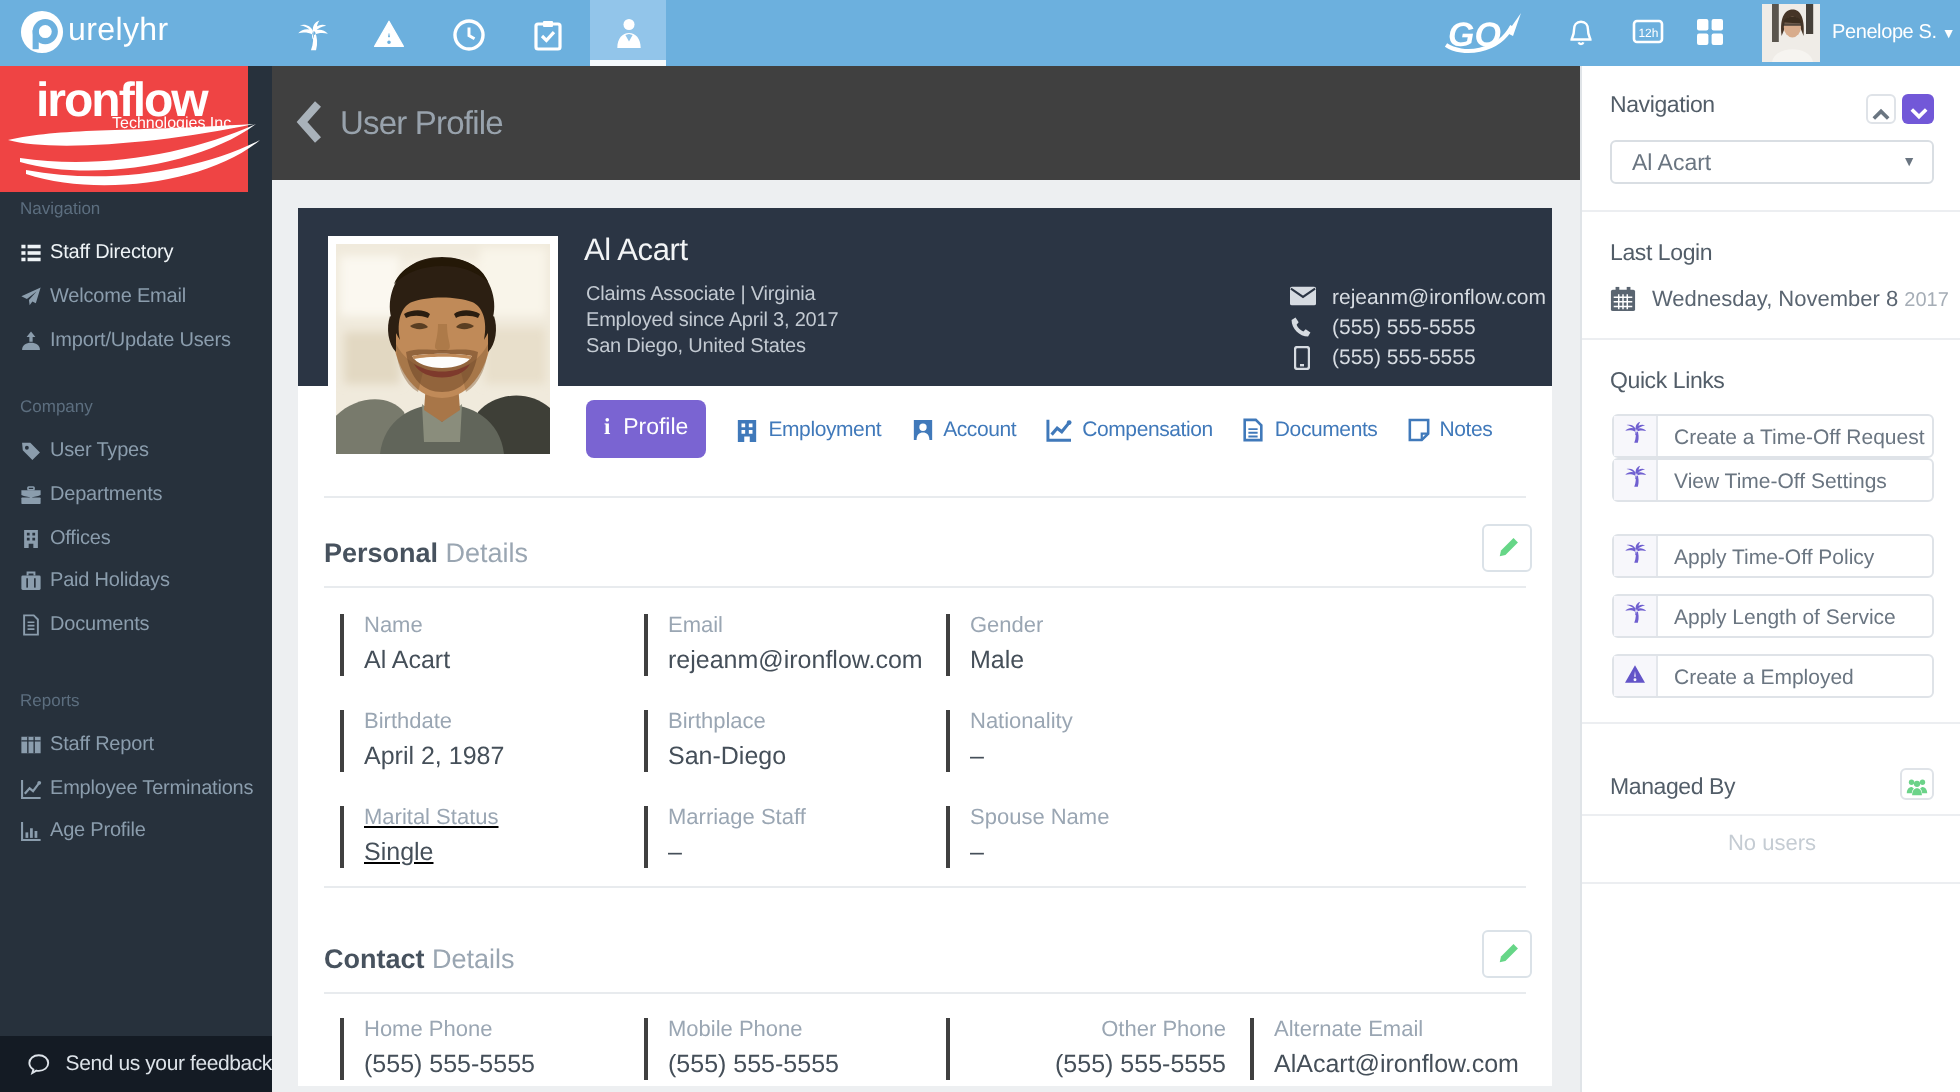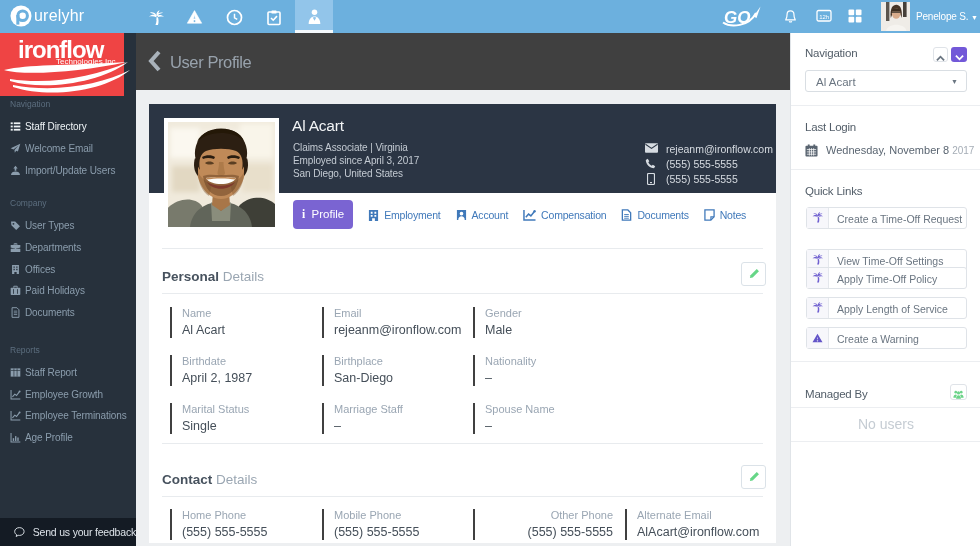--- a/index.html
+++ b/index.html
@@ -222,28 +222,20 @@
     </div>
     <div style="height:21px"></div>
     <div class="navlabel">Reports</div>
     <div style="height:7px"></div>
     <div class="navitem">
       <svg viewBox="0 0 16 16" fill="#8b9dad">
           <rect x="1" y="2" width="14" height="12"></rect>
           <path d="M1 5 L15 5 M5.7 2 L5.7 14 M10.3 2 L10.3 14" stroke="#27313c" stroke-width="1"></path>
         </svg>
       Staff Report
-    </div>
-    <div class="navitem">
-      <svg viewBox="0 0 16 16">
-          <path d="M1.5 1.5 L1.5 14.5 L15 14.5" stroke="#8b9dad" stroke-width="1.5" fill="none"></path>
-          <path d="M3.5 11.5 L7 7.5 L9.5 9.5 L14 3.5" stroke="#8b9dad" stroke-width="1.6" fill="none"></path>
-          <circle cx="14" cy="3.5" r="1.4" fill="#8b9dad"></circle>
-        </svg>
-      Employee Growth
     </div>
     <div class="navitem">
       <svg viewBox="0 0 16 16">
           <path d="M1.5 1.5 L1.5 14.5 L15 14.5" stroke="#8b9dad" stroke-width="1.5" fill="none"></path>
           <path d="M3.5 11.5 L7 7.5 L9.5 9.5 L14 3.5" stroke="#8b9dad" stroke-width="1.6" fill="none"></path>
           <circle cx="14" cy="3.5" r="1.4" fill="#8b9dad"></circle>
         </svg>
       Employee Terminations
     </div>
     <div class="navitem">
@@ -402,21 +394,21 @@
       </div>
     <div class="field" style="left:173px; top:251px; width:170px;">
         <div class="flabel">Birthplace</div>
         <div class="fvalue">San-Diego</div>
       </div>
     <div class="field" style="left:324px; top:251px;">
         <div class="flabel">Nationality</div>
         <div class="fvalue">–</div>
       </div>
 
-    <div class="field" style="left:21px; top:299px;">
+    <div class="field" style="left:21px; top:299px;text-decoration:underline;">
         <div class="flabel">Marital Status</div>
         <div class="fvalue">Single</div>
       </div>
     <div class="field" style="left:173px; top:299px; width:170px;">
         <div class="flabel">Marriage Staff</div>
         <div class="fvalue">–</div>
       </div>
     <div class="field" style="left:324px; top:299px;">
         <div class="flabel">Spouse Name</div>
         <div class="fvalue">–</div>
@@ -479,21 +471,21 @@
   <div class="abs" style="left:35px; top:111px; font-size:11px; color:#5a6571; white-space:nowrap;">Wednesday, November 8 <span style="color:#a5adb6; font-size:10px;">2017</span></div>
   <div class="rdiv" style="top:136px;"></div>
   <div class="rhead abs" style="left:14px; top:152px;">Quick Links</div>
 
   <div class="qbtn" style="top:174px;">
     <div class="qicon"><svg width="13" height="12" viewBox="0 0 17 16" fill="#6f5fd0">
           <path d="M9 6 C6.5 4.8 3.8 5.2 2 7.2 C4.4 6.6 6.8 6.8 8.6 7.8 Z M9 6 C7.8 3.6 5.4 2.6 2.8 3.4 C5 3.8 6.8 4.7 8.2 6.2 Z M9 6.2 C8.6 3.8 9.8 1.9 12 1.2 C11 2.6 10.6 4.2 10.8 5.8 Z M9.2 6 C10.4 3.6 12.8 2.6 15.2 3.6 C13 4 11.2 4.9 9.9 6.3 Z M9.2 6.2 C11.6 5 14.2 5.4 16 7.4 C13.6 6.8 11.3 7 9.5 8 Z M9 6.5 C9.6 7.8 9.5 9 8.8 10 C8.4 8.8 8.4 7.6 8.8 6.6 Z M8.6 6.5 C9.3 9.3 9.2 12.2 8 15.2 L10.4 15.2 C11.3 12 11 9 9.9 6.3 Z"></path>
         </svg></div>
     <div class="qlabel">Create a Time-Off Request</div>
   </div>
-  <div class="qbtn" style="top:216px;">
+  <div class="qbtn" style="top:196px;">
     <div class="qicon"><svg width="13" height="12" viewBox="0 0 17 16" fill="#6f5fd0">
           <path d="M9 6 C6.5 4.8 3.8 5.2 2 7.2 C4.4 6.6 6.8 6.8 8.6 7.8 Z M9 6 C7.8 3.6 5.4 2.6 2.8 3.4 C5 3.8 6.8 4.7 8.2 6.2 Z M9 6.2 C8.6 3.8 9.8 1.9 12 1.2 C11 2.6 10.6 4.2 10.8 5.8 Z M9.2 6 C10.4 3.6 12.8 2.6 15.2 3.6 C13 4 11.2 4.9 9.9 6.3 Z M9.2 6.2 C11.6 5 14.2 5.4 16 7.4 C13.6 6.8 11.3 7 9.5 8 Z M9 6.5 C9.6 7.8 9.5 9 8.8 10 C8.4 8.8 8.4 7.6 8.8 6.6 Z M8.6 6.5 C9.3 9.3 9.2 12.2 8 15.2 L10.4 15.2 C11.3 12 11 9 9.9 6.3 Z"></path>
         </svg></div>
     <div class="qlabel">View Time-Off Settings</div>
   </div>
   <div class="qbtn" style="top:234px;">
     <div class="qicon"><svg width="13" height="12" viewBox="0 0 17 16" fill="#6f5fd0">
           <path d="M9 6 C6.5 4.8 3.8 5.2 2 7.2 C4.4 6.6 6.8 6.8 8.6 7.8 Z M9 6 C7.8 3.6 5.4 2.6 2.8 3.4 C5 3.8 6.8 4.7 8.2 6.2 Z M9 6.2 C8.6 3.8 9.8 1.9 12 1.2 C11 2.6 10.6 4.2 10.8 5.8 Z M9.2 6 C10.4 3.6 12.8 2.6 15.2 3.6 C13 4 11.2 4.9 9.9 6.3 Z M9.2 6.2 C11.6 5 14.2 5.4 16 7.4 C13.6 6.8 11.3 7 9.5 8 Z M9 6.5 C9.6 7.8 9.5 9 8.8 10 C8.4 8.8 8.4 7.6 8.8 6.6 Z M8.6 6.5 C9.3 9.3 9.2 12.2 8 15.2 L10.4 15.2 C11.3 12 11 9 9.9 6.3 Z"></path>
         </svg></div>
     <div class="qlabel">Apply Time-Off Policy</div>
@@ -501,31 +493,31 @@
   <div class="qbtn" style="top:264px;">
     <div class="qicon"><svg width="13" height="12" viewBox="0 0 17 16" fill="#6f5fd0">
           <path d="M9 6 C6.5 4.8 3.8 5.2 2 7.2 C4.4 6.6 6.8 6.8 8.6 7.8 Z M9 6 C7.8 3.6 5.4 2.6 2.8 3.4 C5 3.8 6.8 4.7 8.2 6.2 Z M9 6.2 C8.6 3.8 9.8 1.9 12 1.2 C11 2.6 10.6 4.2 10.8 5.8 Z M9.2 6 C10.4 3.6 12.8 2.6 15.2 3.6 C13 4 11.2 4.9 9.9 6.3 Z M9.2 6.2 C11.6 5 14.2 5.4 16 7.4 C13.6 6.8 11.3 7 9.5 8 Z M9 6.5 C9.6 7.8 9.5 9 8.8 10 C8.4 8.8 8.4 7.6 8.8 6.6 Z M8.6 6.5 C9.3 9.3 9.2 12.2 8 15.2 L10.4 15.2 C11.3 12 11 9 9.9 6.3 Z"></path>
         </svg></div>
     <div class="qlabel">Apply Length of Service</div>
   </div>
   <div class="qbtn" style="top:294px;">
     <div class="qicon"><svg width="11" height="10" viewBox="0 0 16 15" fill="#6354c8">
           <path d="M8 1 L15.5 14 L0.5 14 Z M8 5.2 L7.4 9.5 L8.6 9.5 Z M8 10.7 A1.1 1.1 0 0 0 8 12.9 A1.1 1.1 0 0 0 8 10.7 Z" fill-rule="evenodd"></path>
         </svg></div>
-    <div class="qlabel">Create a Warning</div>
+    <div class="qlabel">Create a Employed</div>
   </div>
 
   <div class="rdiv" style="top:328px;"></div>
   <div class="rhead abs" style="left:14px; top:355px;">Managed By</div>
   <div class="abs" style="left:159px; top:351px; width:17px; height:16px; border:1px solid #dfe3e8; border-radius:3px; text-align:center;">
     <svg width="11" height="9" viewBox="0 0 14 11" style="margin-top:3px;" fill="#6bd389">
         <circle cx="3.5" cy="2.5" r="1.7"></circle>
         <circle cx="10.5" cy="2.5" r="1.7"></circle>
         <circle cx="7" cy="3.5" r="2"></circle>
         <path d="M0.5 9.5 C0.5 6.8 2 5.5 3.8 5.5 L5 6.5 C4.2 7.3 3.8 8.3 3.7 9.5 Z"></path>
         <path d="M13.5 9.5 C13.5 6.8 12 5.5 10.2 5.5 L9 6.5 C9.8 7.3 10.2 8.3 10.3 9.5 Z"></path>
         <path d="M3.9 10.8 C3.9 7.8 5.3 6.3 7 6.3 C8.7 6.3 10.1 7.8 10.1 10.8 Z"></path>
       </svg>
   </div>
   <div class="rdiv" style="top:374px;"></div>
-  <div class="abs" style="left:0; top:383px; width:190px; text-align:center; font-size:14px; color:#c5ccd3;">No users</div>
+  <div class="abs" style="left:0; top:383px; width:190px; text-align:center; font-size:11px; color:#c5ccd3;">No users</div>
   <div class="rdiv" style="top:408px;"></div>
 </div>
 
 </body></html>

